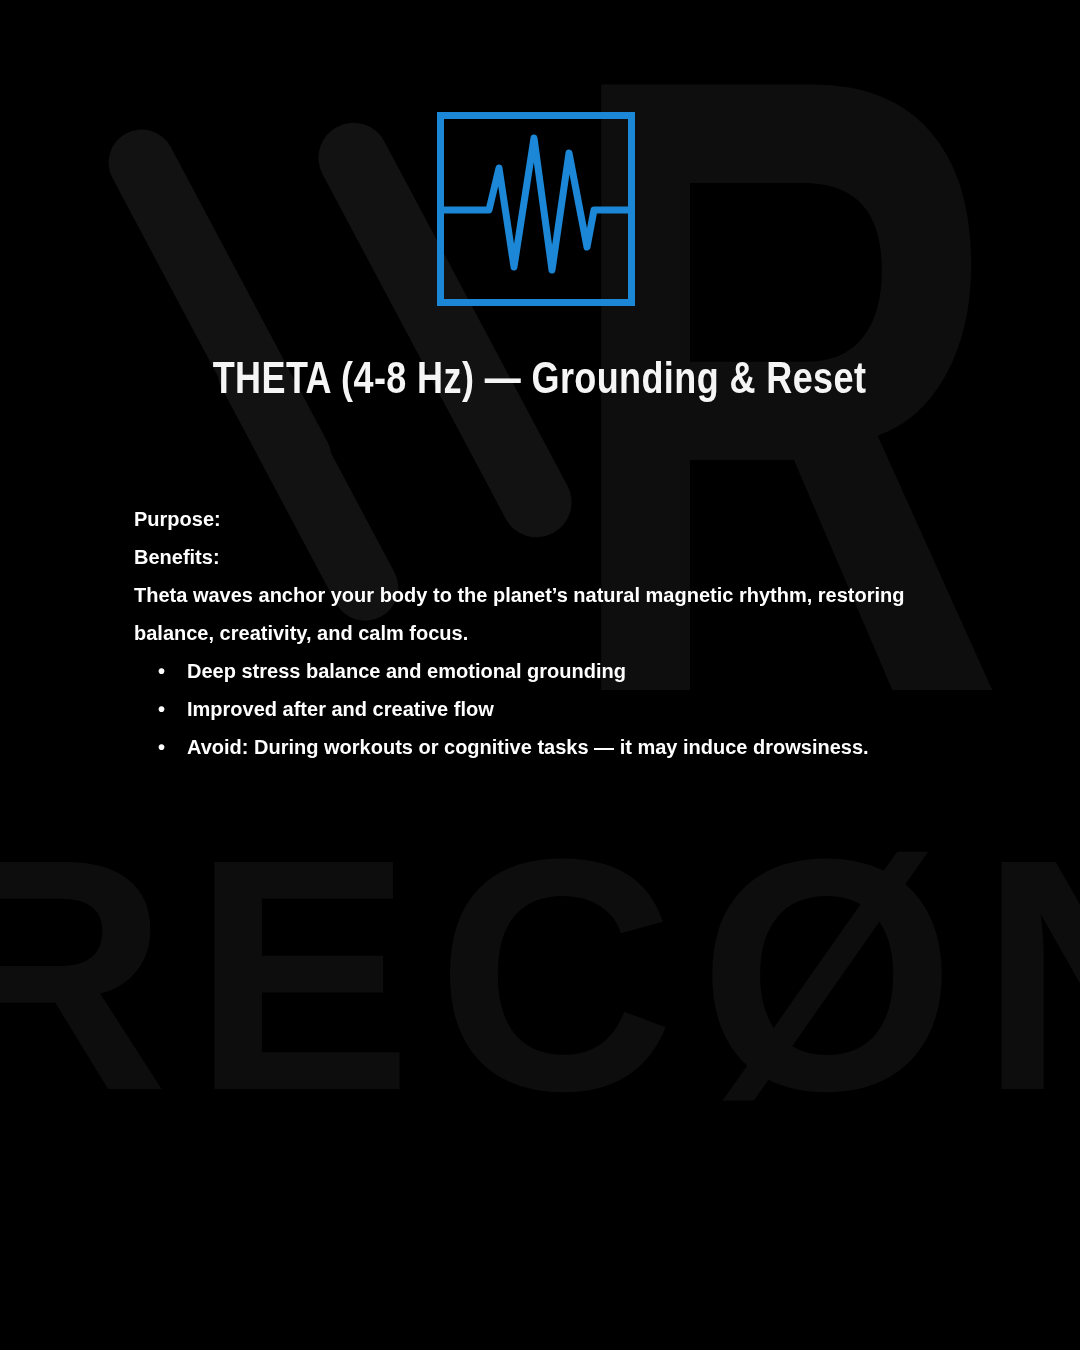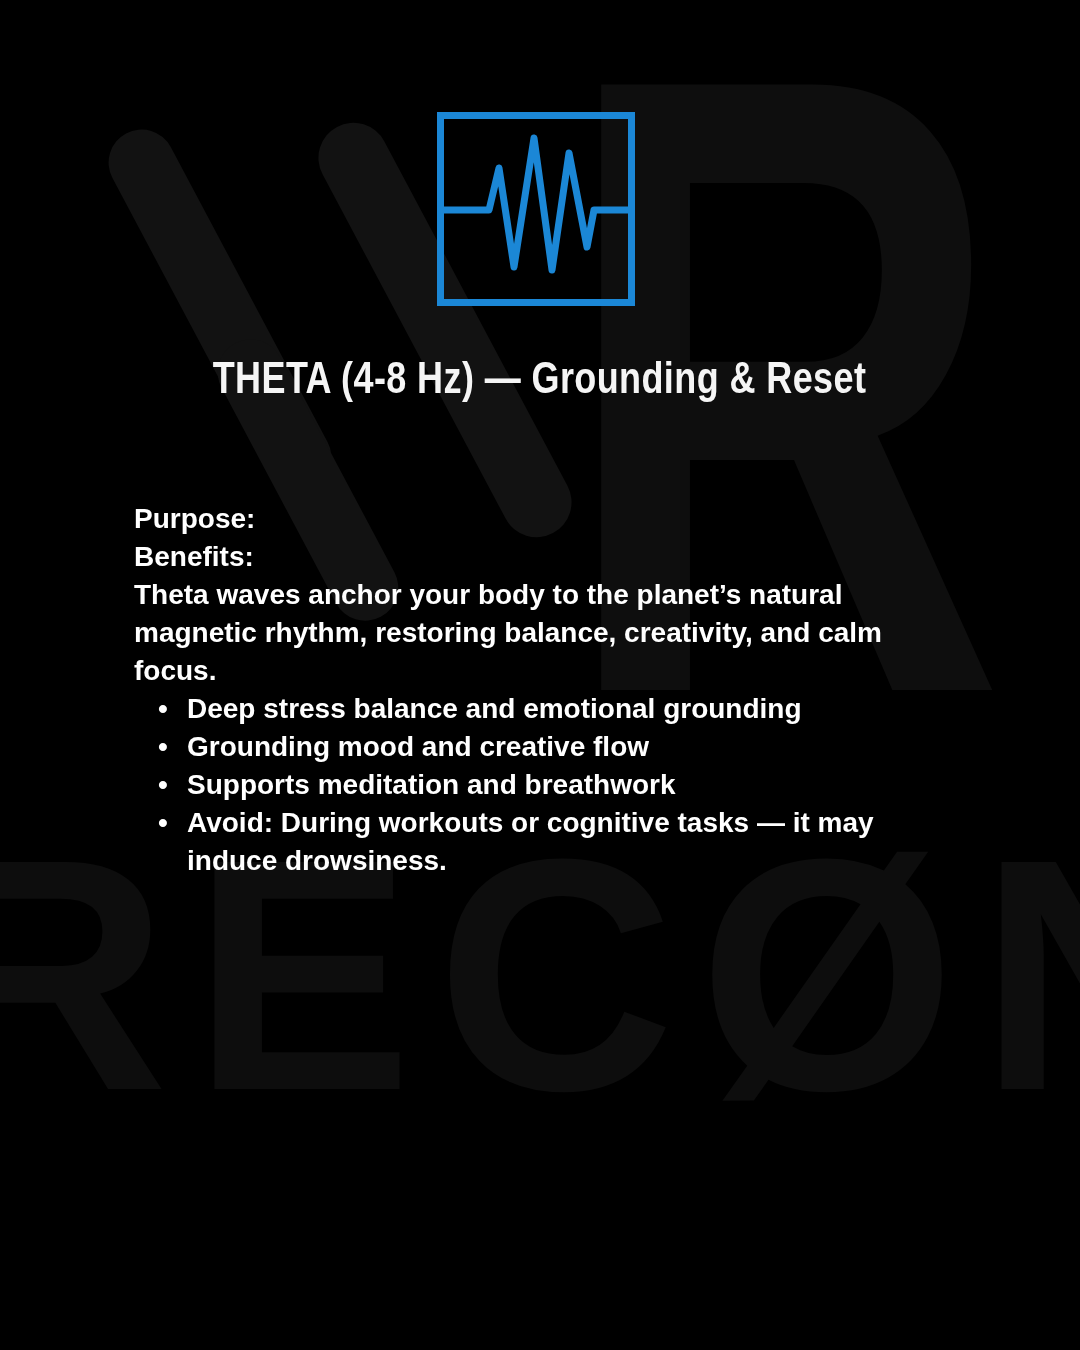--- a/index.html
+++ b/index.html
@@ -69,21 +69,21 @@
     transform: scaleX(0.80);
     transform-origin: center;
     letter-spacing: 0.5px;
   }
 
   
   .body-copy {
     position: absolute;
     left: 134px; top: 500px;
     width: 820px;
-    font-size: 28px;
+    font-size: 20px;
     line-height: 38px;
     font-weight: bold;
     color: #ffffff;
   }
   .body-copy .line { min-height: 38px; }
   .bullets { list-style: none; }
   .bullets li {
     position: relative;
     padding-left: 53px;
   }
@@ -113,19 +113,18 @@
   <div class="title-wrap">
     <h1>THETA (4-8 Hz) — Grounding &amp; Reset</h1>
   </div>
 
   <div class="body-copy">
     <div class="line">Purpose:</div>
     <div class="line">Benefits:</div>
     <div class="line">Theta waves anchor your body to the planet’s natural magnetic rhythm, restoring balance, creativity, and calm focus.</div>
     <ul class="bullets">
       <li>Deep stress balance and emotional grounding</li>
-      <li>Grounding mood and creative flow</li>
-      <li>Supports meditation and breathwork</li>
+      <li>Improved after and creative flow</li>
       <li>Avoid: During workouts or cognitive tasks — it may induce drowsiness.</li>
     </ul>
   </div>
 
 </div>
 
 </body></html>

